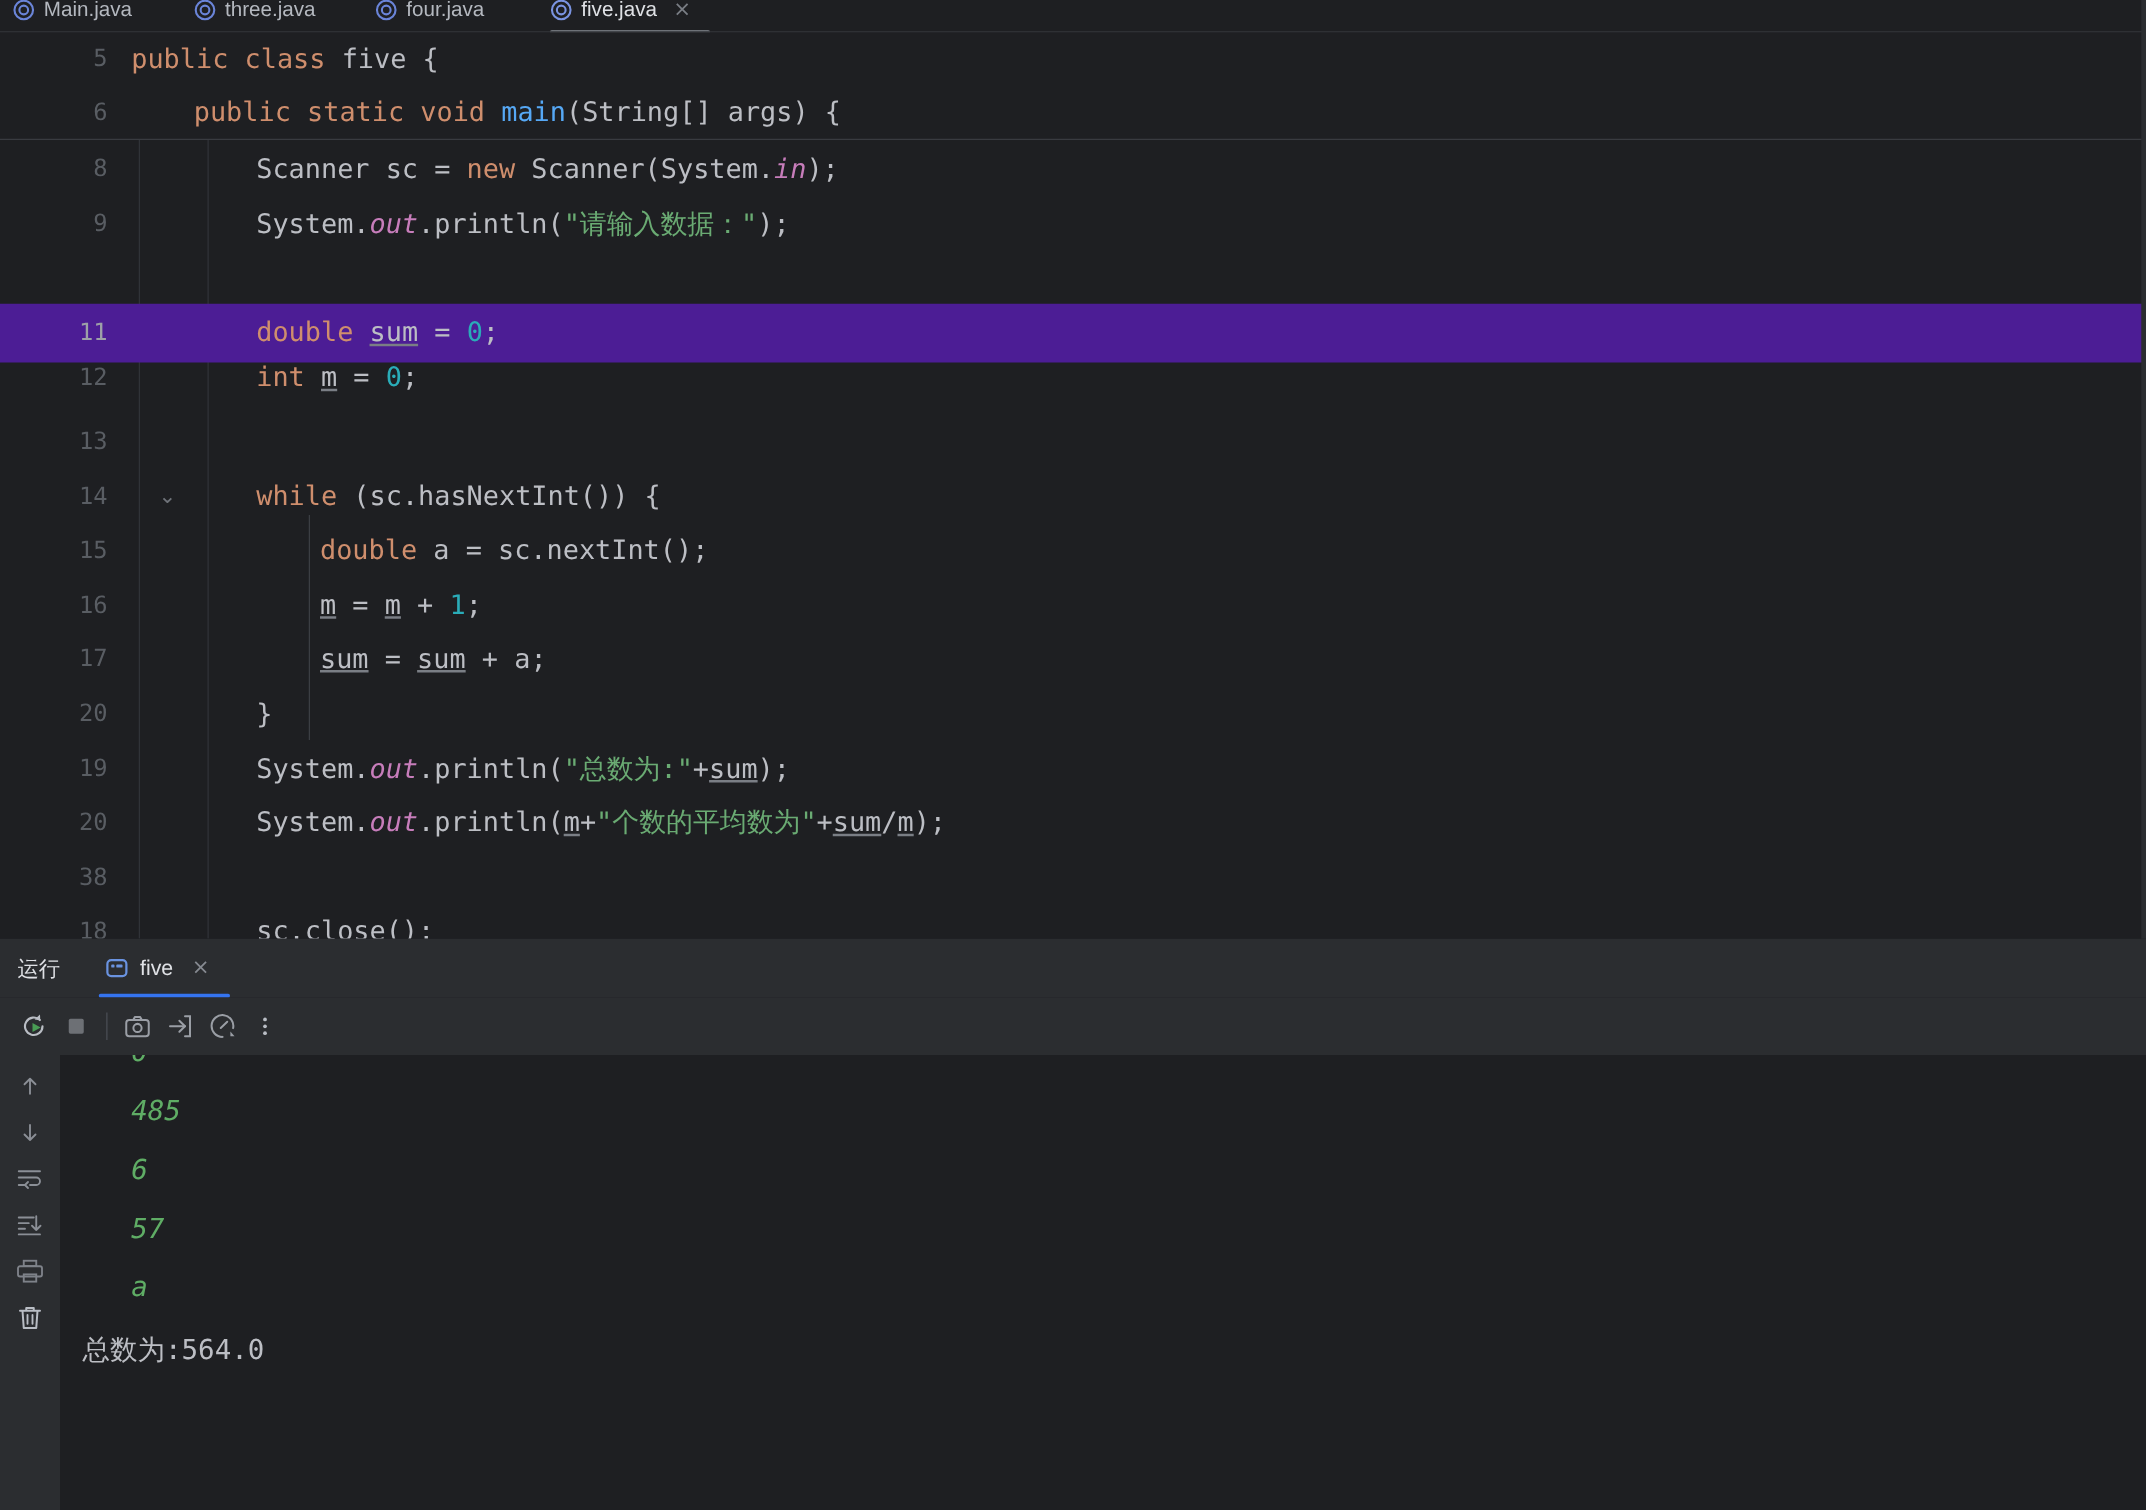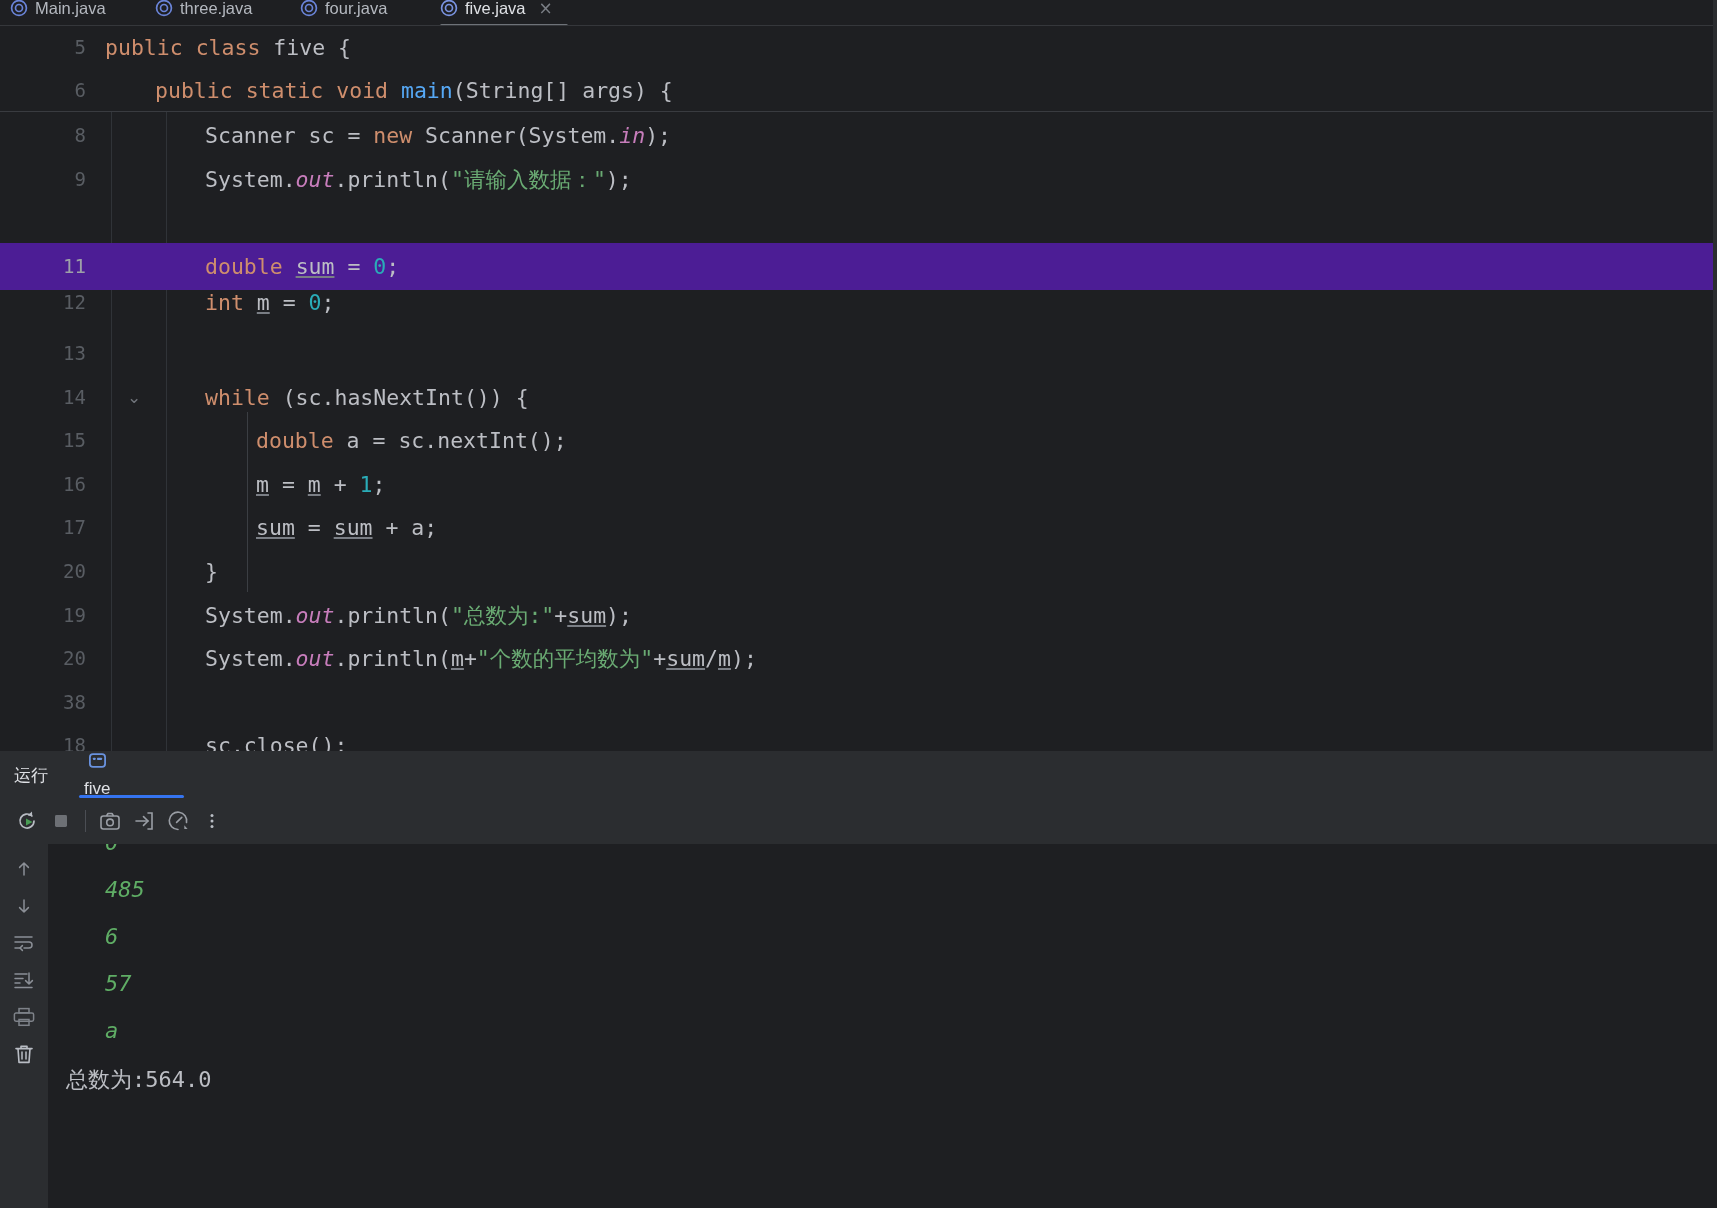--- a/index.html
+++ b/index.html
@@ -101,21 +101,21 @@
     position: absolute; top: 0; left: 0; width: 1717px; height: 47px;
     background: #2b2d30;
   }
   .run-title {
     position: absolute; left: 14px; top: 13px;
     font-size: 17px; color: #dfe1e5;
   }
   .run-tab {
     position: absolute; left: 72px; top: 0; height: 47px;
     display: flex; align-items: center; gap: 9px; padding: 0 12px;
-    font-size: 17px; color: #dfe1e5; flex-direction: column;
+    font-size: 17px; color: #dfe1e5;
   }
   .run-tab .ricon { width: 19px; height: 19px; flex: none; display:block; }
   .run-tab .rx { font-size: 17px; color: #868a91; margin-left: 6px; line-height:1;
                  font-family:"DejaVu Sans", sans-serif; }
   .run-tab-underline {
     position: absolute; left: 79px; top: 44px; width: 105px; height: 3px;
     background: #3574f0; border-radius: 2px;
   }
   .run-toolbar {
     position: absolute; top: 47px; left: 0; width: 1717px; height: 46px;

